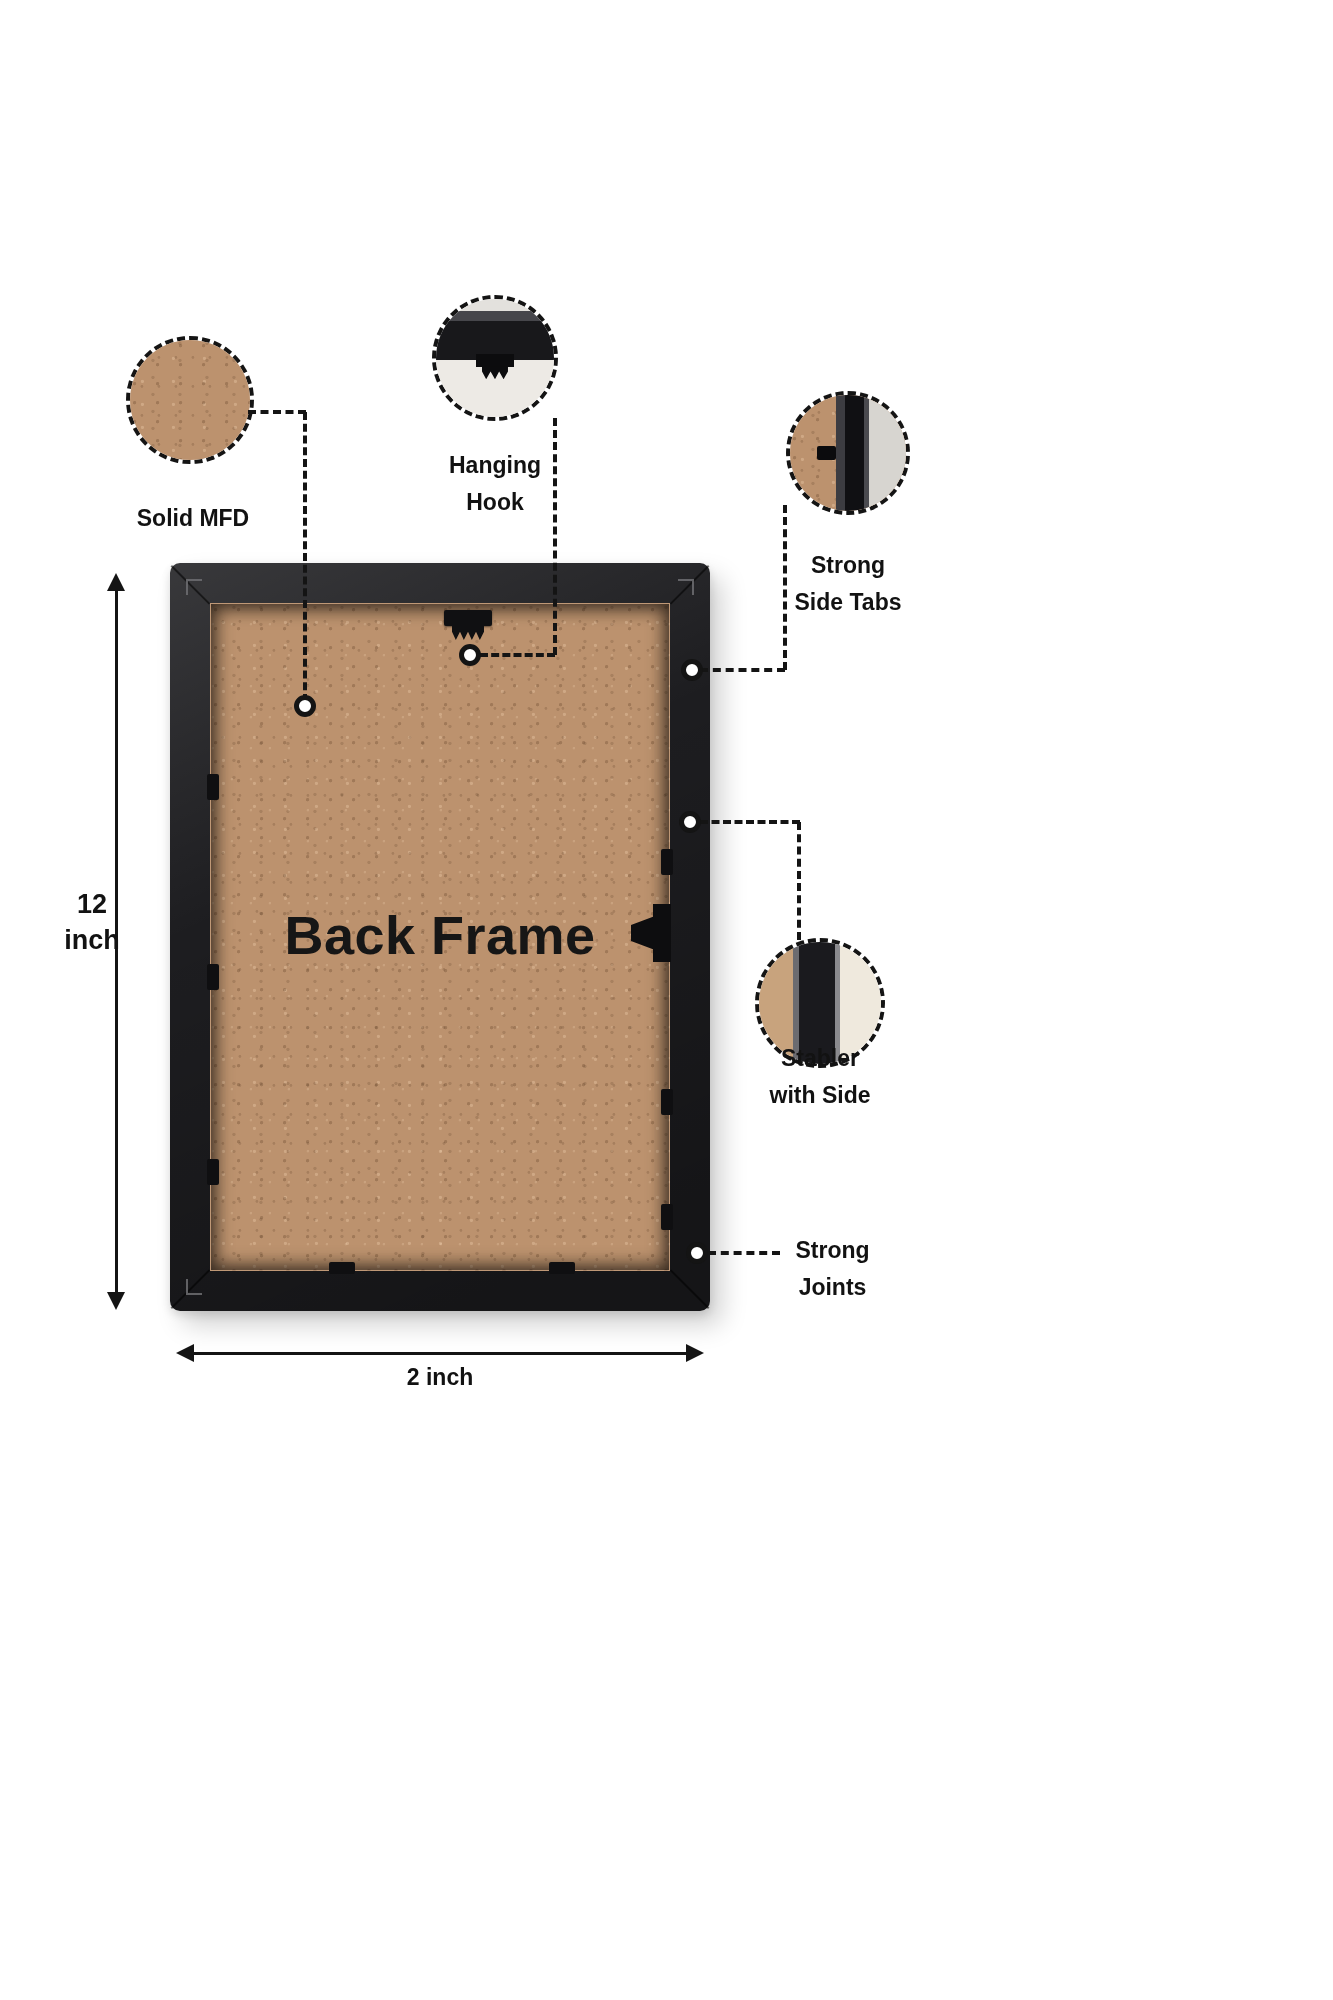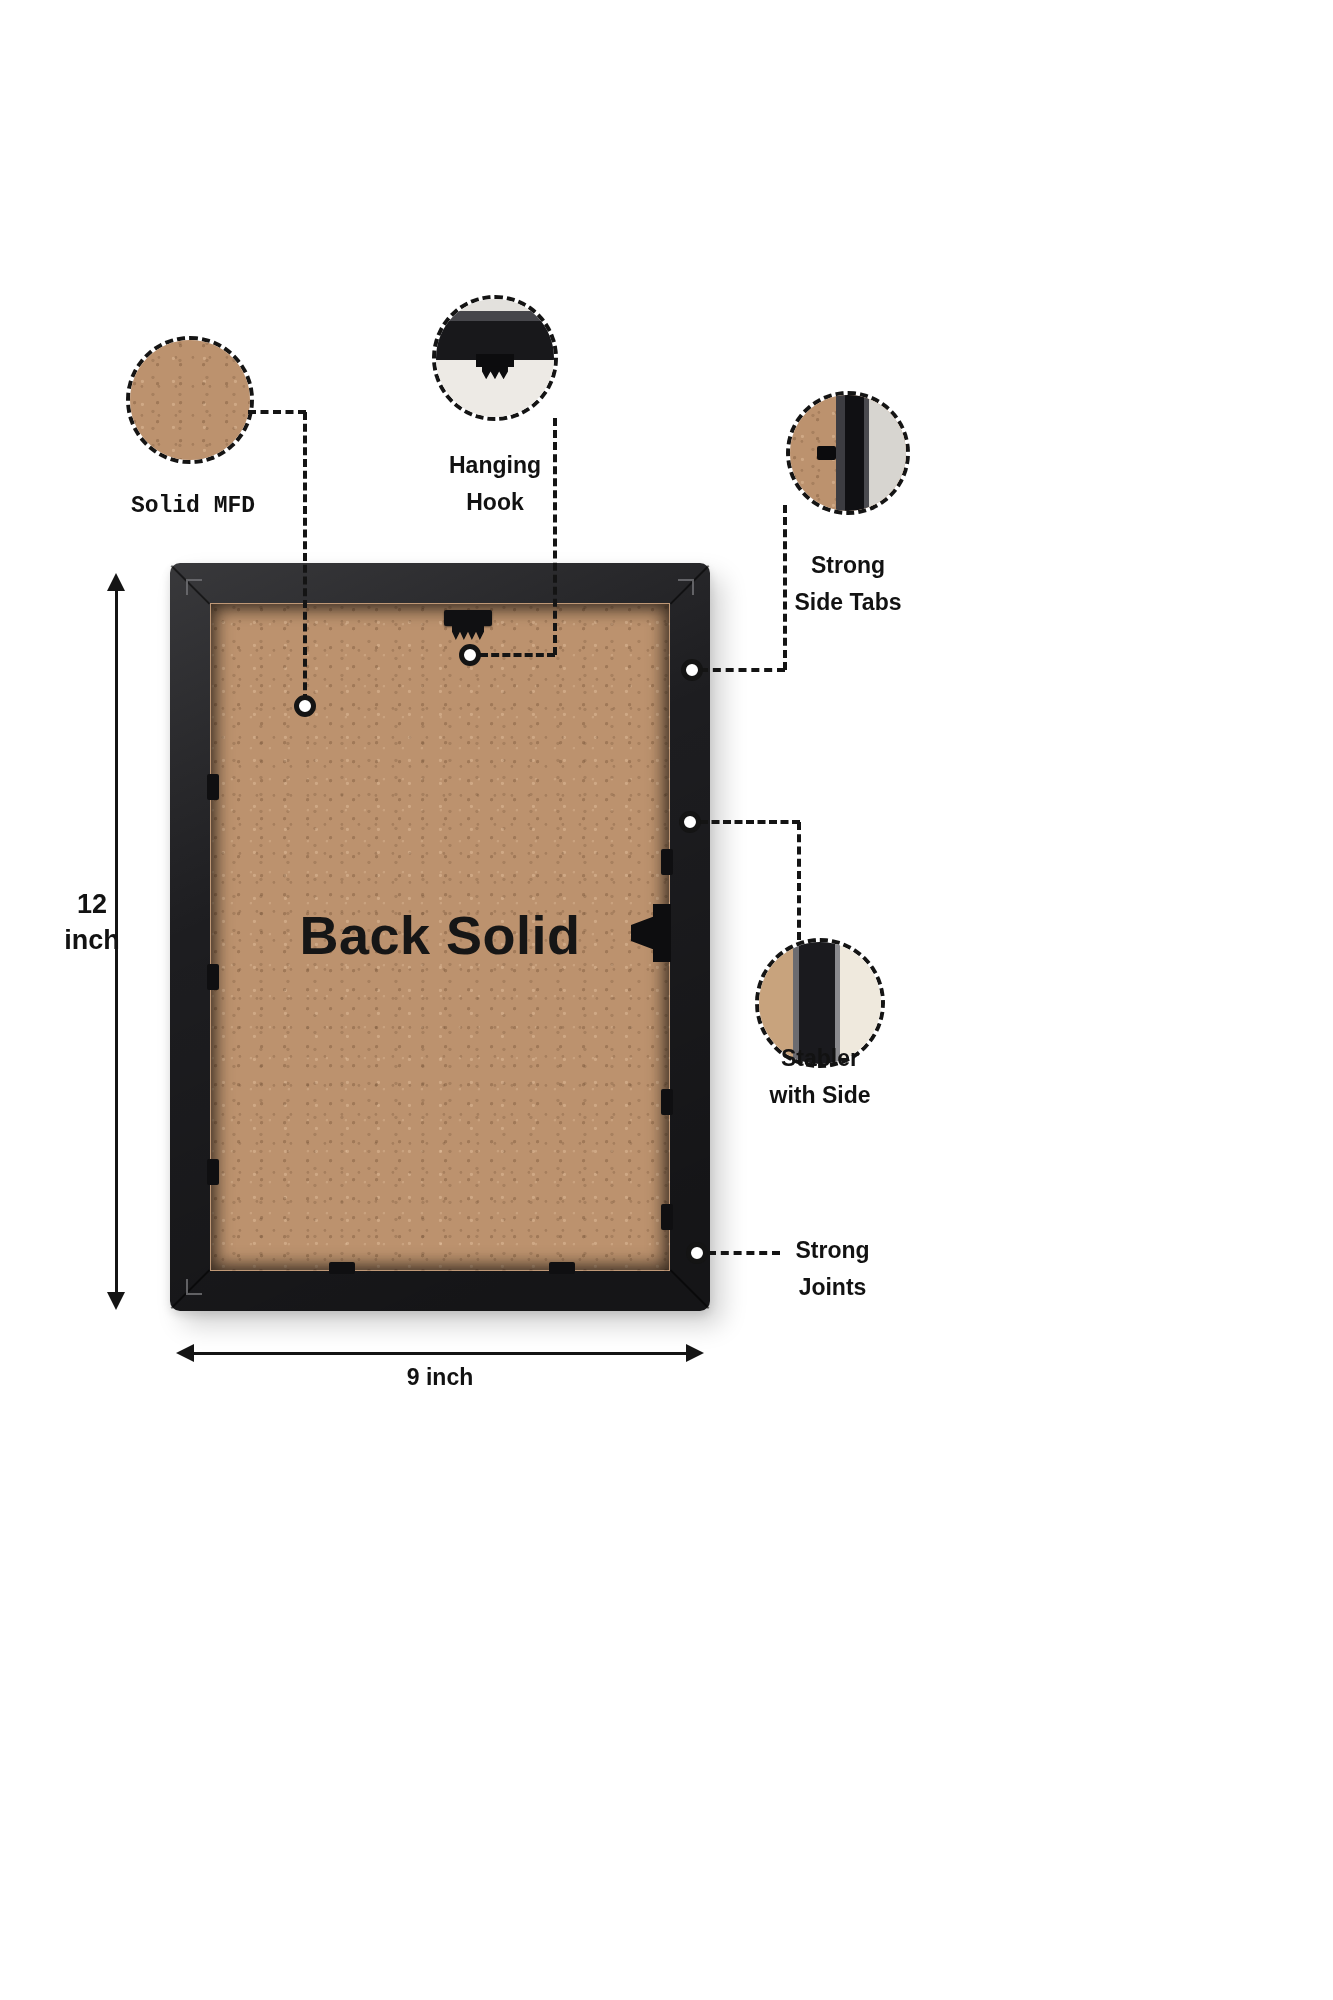--- a/index.html
+++ b/index.html
@@ -78,21 +78,21 @@
   .hook-zoom-bg{background:linear-gradient(180deg,#e3e1dd 0 10%,#46464b 10% 19%,#18181b 19% 52%,#edeae5 52% 100%);}
   .hz-plate{position:absolute;left:34%;top:47%;width:32%;height:11%;background:#0c0c0e;}
   .hz-comb{position:absolute;left:39%;top:57%;width:22%;height:11%;background:#0c0c0e;
     clip-path:polygon(0 0,100% 0,100% 40%,83% 100%,66% 40%,50% 100%,33% 40%,16% 100%,0 40%);}
   .tabs-zoom-bg{background:linear-gradient(90deg,transparent 0 40%,#3c3c41 40% 47%,#101013 47% 64%,#4a4a4f 64% 68%,#d7d5d0 68% 100%);}
   .tz-tab{position:absolute;left:23%;top:44%;width:17%;height:12%;background:#0b0b0d;border-radius:2px;}
   .stabler-zoom-bg{background:linear-gradient(90deg,#c8a37d 0 28%,#6b6b70 28% 33%,#1a1a1e 33% 62%,#8a8a8e 62% 66%,#efe9dd 66% 100%);}
 
   .callout-label{position:absolute;font-weight:700;font-size:23px;color:#121212;text-align:center;line-height:1.25;}
   .callout-label span{display:block;margin-top:8px;}
-  .l1{left:113px;top:484px;width:160px;font-family:Liberation Mono, monospace;}
+  .l1{left:113px;top:496px;width:160px;}
   .l2{left:415px;top:443px;width:160px;}
   .l3{left:768px;top:543px;width:160px;}
   .l4{left:740px;top:1036px;width:160px;}
   .l5{left:760px;top:1228px;width:145px;}
 
   .dash-h{position:absolute;height:0;border-top:4px dashed var(--line-black,#141414);}
   .dash-v{position:absolute;width:0;border-left:4px dashed var(--line-black,#141414);}
   .d1h{left:248px;top:410px;width:58px;}
   .d1v{left:303px;top:412px;height:290px;}
   .d2v{left:553px;top:418px;height:237px;}
@@ -119,21 +119,21 @@
   <div class="frame">
     <div class="miter tl"></div>
     <div class="miter tr"></div>
     <div class="miter bl"></div>
     <div class="miter br"></div>
     <div class="staple tl"></div>
     <div class="staple tr"></div>
     <div class="staple bl"></div>
 
     <div class="mdf">
-      <div class="back-side">Back Solid</div>
+      <div class="back-side">Back Frame</div>
 
       <div class="hook-plate"></div>
       <div class="hook-comb"></div>
       <div class="stabler"></div>
 
       <div class="tab v" style="left:-4px;top:170px;"></div>
       <div class="tab v" style="left:-4px;top:360px;"></div>
       <div class="tab v" style="left:-4px;top:555px;"></div>
       <div class="tab v" style="right:-4px;top:245px;"></div>
       <div class="tab v" style="right:-4px;top:485px;"></div>
@@ -148,21 +148,21 @@
     <div class="tri up"></div>
     <div class="tri down"></div>
   </div>
   <div class="dim-label h12">12 inch</div>
 
   <div class="h-arrow">
     <div class="line"></div>
     <div class="tri left"></div>
     <div class="tri right"></div>
   </div>
-  <div class="dim-label w8">9 inch</div>
+  <div class="dim-label w8">2 inch</div>
 
   <div class="callout-circle c1">
     <div class="fill mdf-fill"></div>
   </div>
   <div class="callout-label l1">
     <span>Solid MFD</span>
   </div>
   <div class="dash-h d1h"></div>
   <div class="dash-v d1v"></div>
   <div class="anchor a1"></div>

